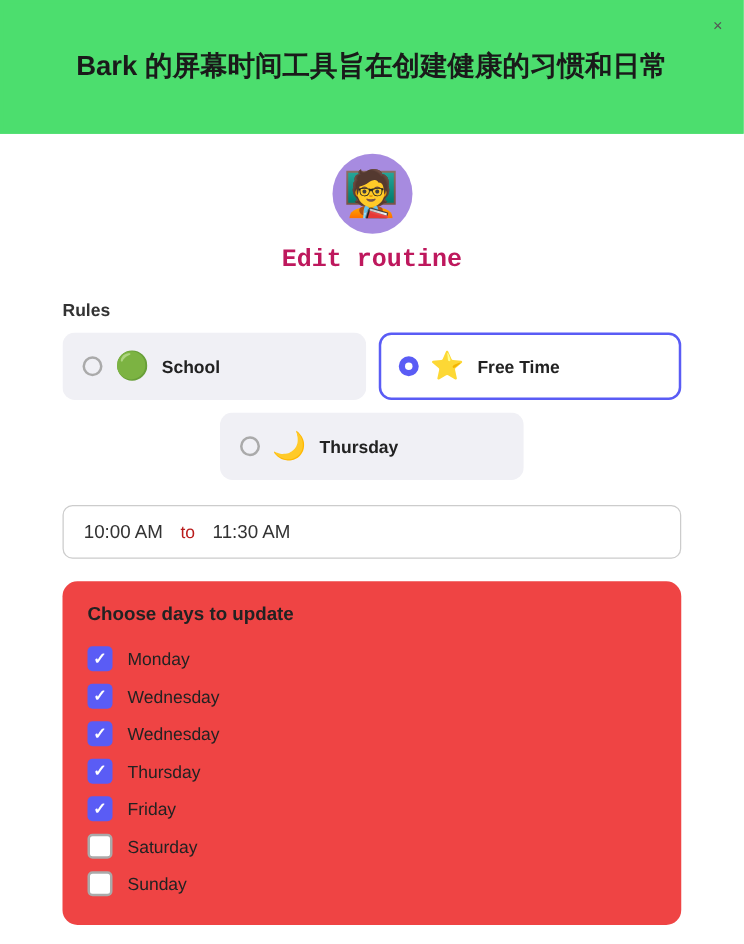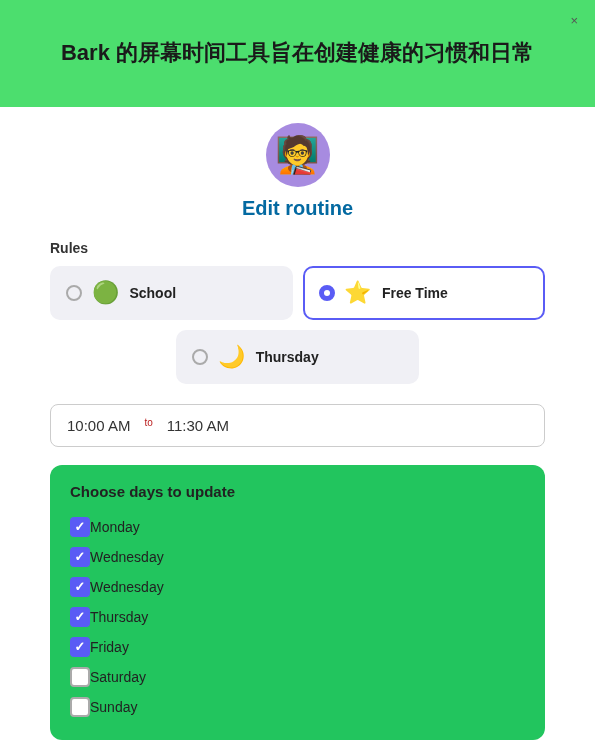--- a/index.html
+++ b/index.html
@@ -50,22 +50,23 @@
       align-items: center;
       justify-content: center;
       font-size: 36px;
       margin-bottom: 10px;
       overflow: hidden;
     }
 
     .page-title {
       font-size: 20px;
       font-weight: 700;
-      color: #0369a1;
+      color: #be185d;
       margin-bottom: 20px;
+      font-family: Liberation Mono, monospace;
     }
 
     .section-label {
       font-size: 14px;
       font-weight: 600;
       color: #333;
       align-self: flex-start;
       margin-bottom: 10px;
     }
 
@@ -148,41 +149,42 @@
       padding: 12px 16px;
       background: #fff;
       gap: 10px;
     }
     .time-value {
       font-size: 15px;
       color: #333;
       font-weight: 500;
     }
     .time-separator {
-      font-size: 10px;
+      font-size: 14px;
       color: #b91c1c;
       margin: 0 4px;
     }
 
     .days-section {
       width: 100%;
-      background: #22c55e;
+      background: #ef4444;
       border-radius: 12px;
       padding: 18px 20px;
       margin-bottom: 20px;
     }
     .days-title {
       font-size: 15px;
       font-weight: 700;
       color: #222;
       margin-bottom: 12px;
     }
     .day-row {
       display: flex;
       align-items: center;
+      gap: 12px;
       padding: 5px 0;
     }
     .day-label {
       font-size: 14px;
       color: #222;
     }
     .checkbox {
       width: 20px;
       height: 20px;
       border-radius: 4px;

